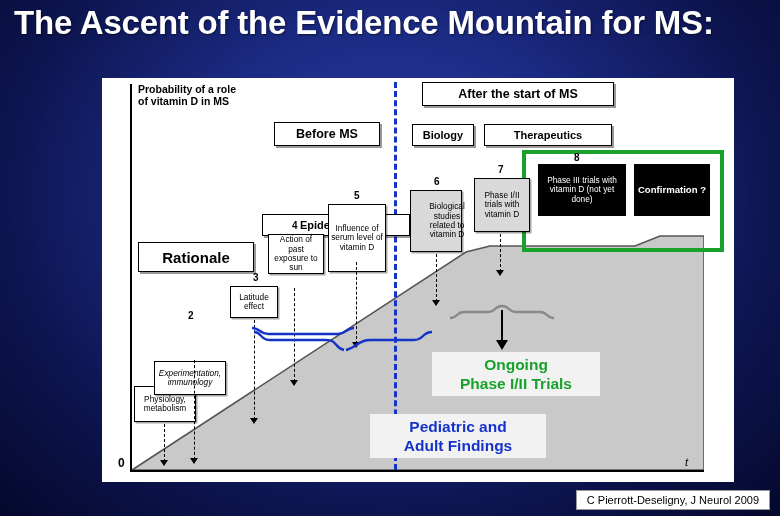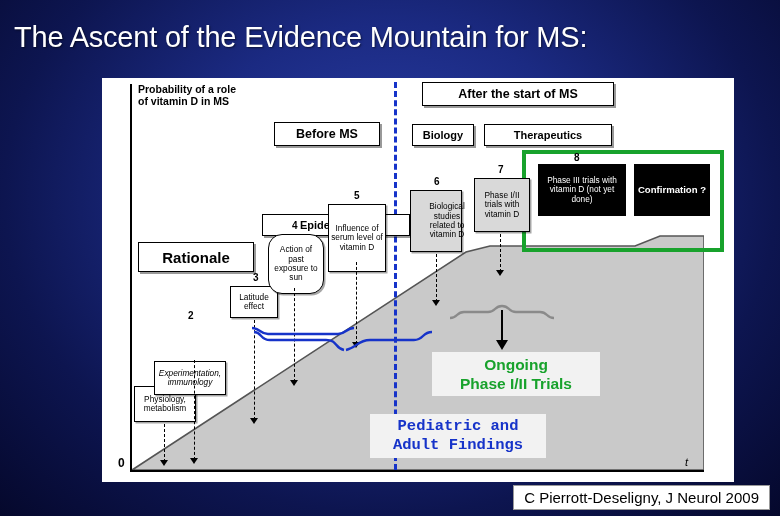--- a/index.html
+++ b/index.html
@@ -3,22 +3,22 @@
 <meta charset="utf-8">
 <style>
   html,body{margin:0;padding:0;}
   body{
     width:780px;height:516px;overflow:hidden;
     font-family:"Liberation Sans", sans-serif;
     background:radial-gradient(ellipse at 50% 38%, #2b3fa8 0%, #1b2a82 38%, #0d1550 70%, #05082c 100%);
     position:relative;
   }
   .slide-title{
-    position:absolute;left:14px;top:21px;
-    color:#ffffff;font-size:29px;font-weight:normal;
+    position:absolute;left:14px;top:4px;
+    color:#ffffff;font-size:33px;font-weight:bold;
     letter-spacing:-0.2px;
     text-shadow:1px 1px 2px rgba(0,0,0,.55);
     white-space:nowrap;
   }
   
   .figure{
     position:absolute;left:102px;top:78px;width:632px;height:404px;
     background:#ffffff;
   }
   
@@ -69,25 +69,25 @@
   .dark.conf{font-size:9.6px;font-weight:bold;}
   
   .green-rect{
     position:absolute;border:4px solid #18a22c;background:transparent;
   }
   
   .callout{
     position:absolute;text-align:center;font-weight:bold;line-height:19px;
   }
   .callout.green{color:#18a22c;font-size:15.5px;background:#f2f2f2;padding:3px 8px;}
-  .callout.blue{color:#1633c9;font-size:15.5px;background:#f2f2f2;padding:3px 8px;font-family:Liberation Mono, monospace;}
+  .callout.blue{color:#1633c9;font-size:15.5px;background:#f2f2f2;padding:3px 8px;}
   
   .credit{
     position:absolute;right:10px;bottom:6px;background:#ffffff;
-    border:1px solid #999;color:#000;font-size:15px;
+    border:1px solid #999;color:#000;font-size:11px;
     padding:3px 10px;
   }
 </style>
 </head>
 <body>
 
 <div class="slide-title">The Ascent of the Evidence Mountain for MS:</div>
 
 <div class="figure">
 
@@ -121,21 +121,21 @@
   <div class="box" style="left:52px;top:246px;width:72px;height:34px;font-style:italic;margin-top:37px;">Experimentation, immunology</div>
   <div class="vdash" style="left:92px;top:282px;height:100px;"></div>
   <div class="arrowhead" style="left:88px;top:380px;"></div>
 
   <div class="num" style="left:151px;top:194px;">3</div>
   <div class="box" style="left:128px;top:208px;width:48px;height:32px;">Latitude effect</div>
   <div class="vdash" style="left:152px;top:242px;height:100px;"></div>
   <div class="arrowhead" style="left:148px;top:340px;"></div>
 
   <div class="num" style="left:190px;top:142px;">4</div>
-  <div class="box" style="left:166px;top:156px;width:56px;height:60px;border-radius:14px;">Action of past exposure to sun</div>
+  <div class="box" style="left:166px;top:156px;width:56px;height:40px;">Action of past exposure to sun</div>
   <div class="vdash" style="left:192px;top:210px;height:94px;"></div>
   <div class="arrowhead" style="left:188px;top:302px;"></div>
 
   <div class="num" style="left:252px;top:112px;">5</div>
   <div class="box" style="left:226px;top:126px;width:58px;height:68px;">Influence of serum level of vitamin D</div>
   <div class="vdash" style="left:254px;top:184px;height:82px;"></div>
   <div class="arrowhead" style="left:250px;top:264px;"></div>
 
   <div class="num" style="left:332px;top:98px;">6</div>
   <div class="box" style="left:308px;top:112px;width:52px;height:62px;background:#d9d9d9;padding-left:24px;">Biological studies related to vitamin D</div>

